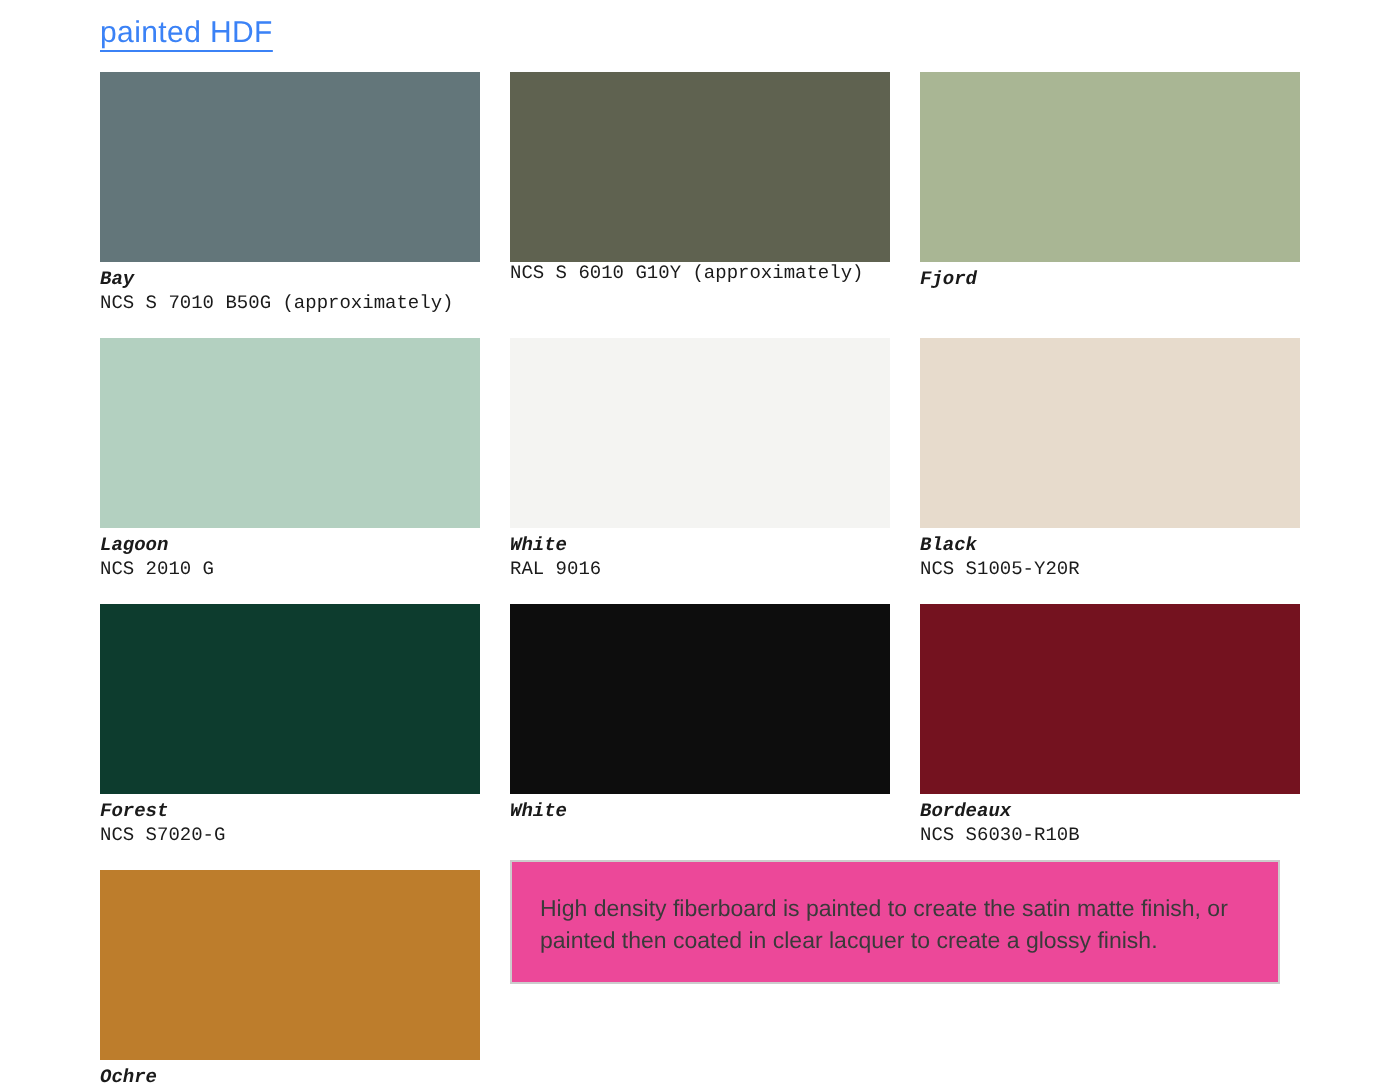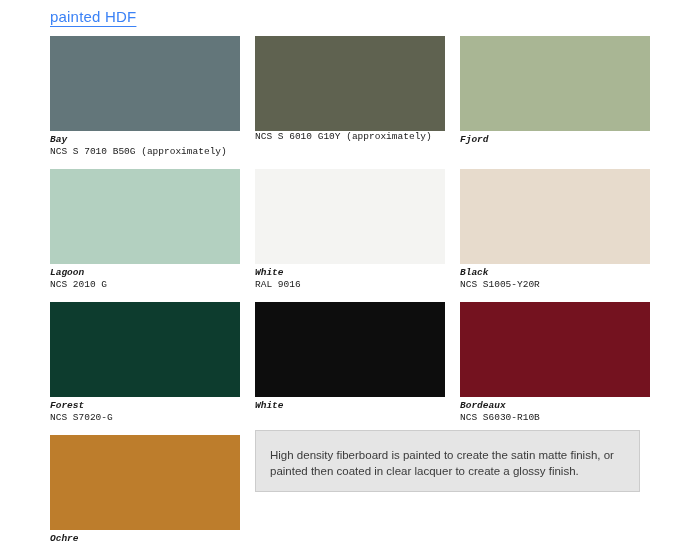--- a/index.html
+++ b/index.html
@@ -73,21 +73,21 @@
   .row-spacer {
     height: 11px;
   }
   .note-box {
     position: absolute;
     left: 255px;
     top: 430px;
     width: 385px;
     height: 62px;
     border: 1px solid #cccccc;
-    background: #e5e5e5;
+    background: #ec4899;
     box-sizing: border-box;
     padding: 16px 14px 0 14px;
   }
   .note-text {
     font-family: "Liberation Sans", sans-serif;
     font-size: 11.5px;
     color: #3a3a3a;
     line-height: 16px;
   }
 </style>

